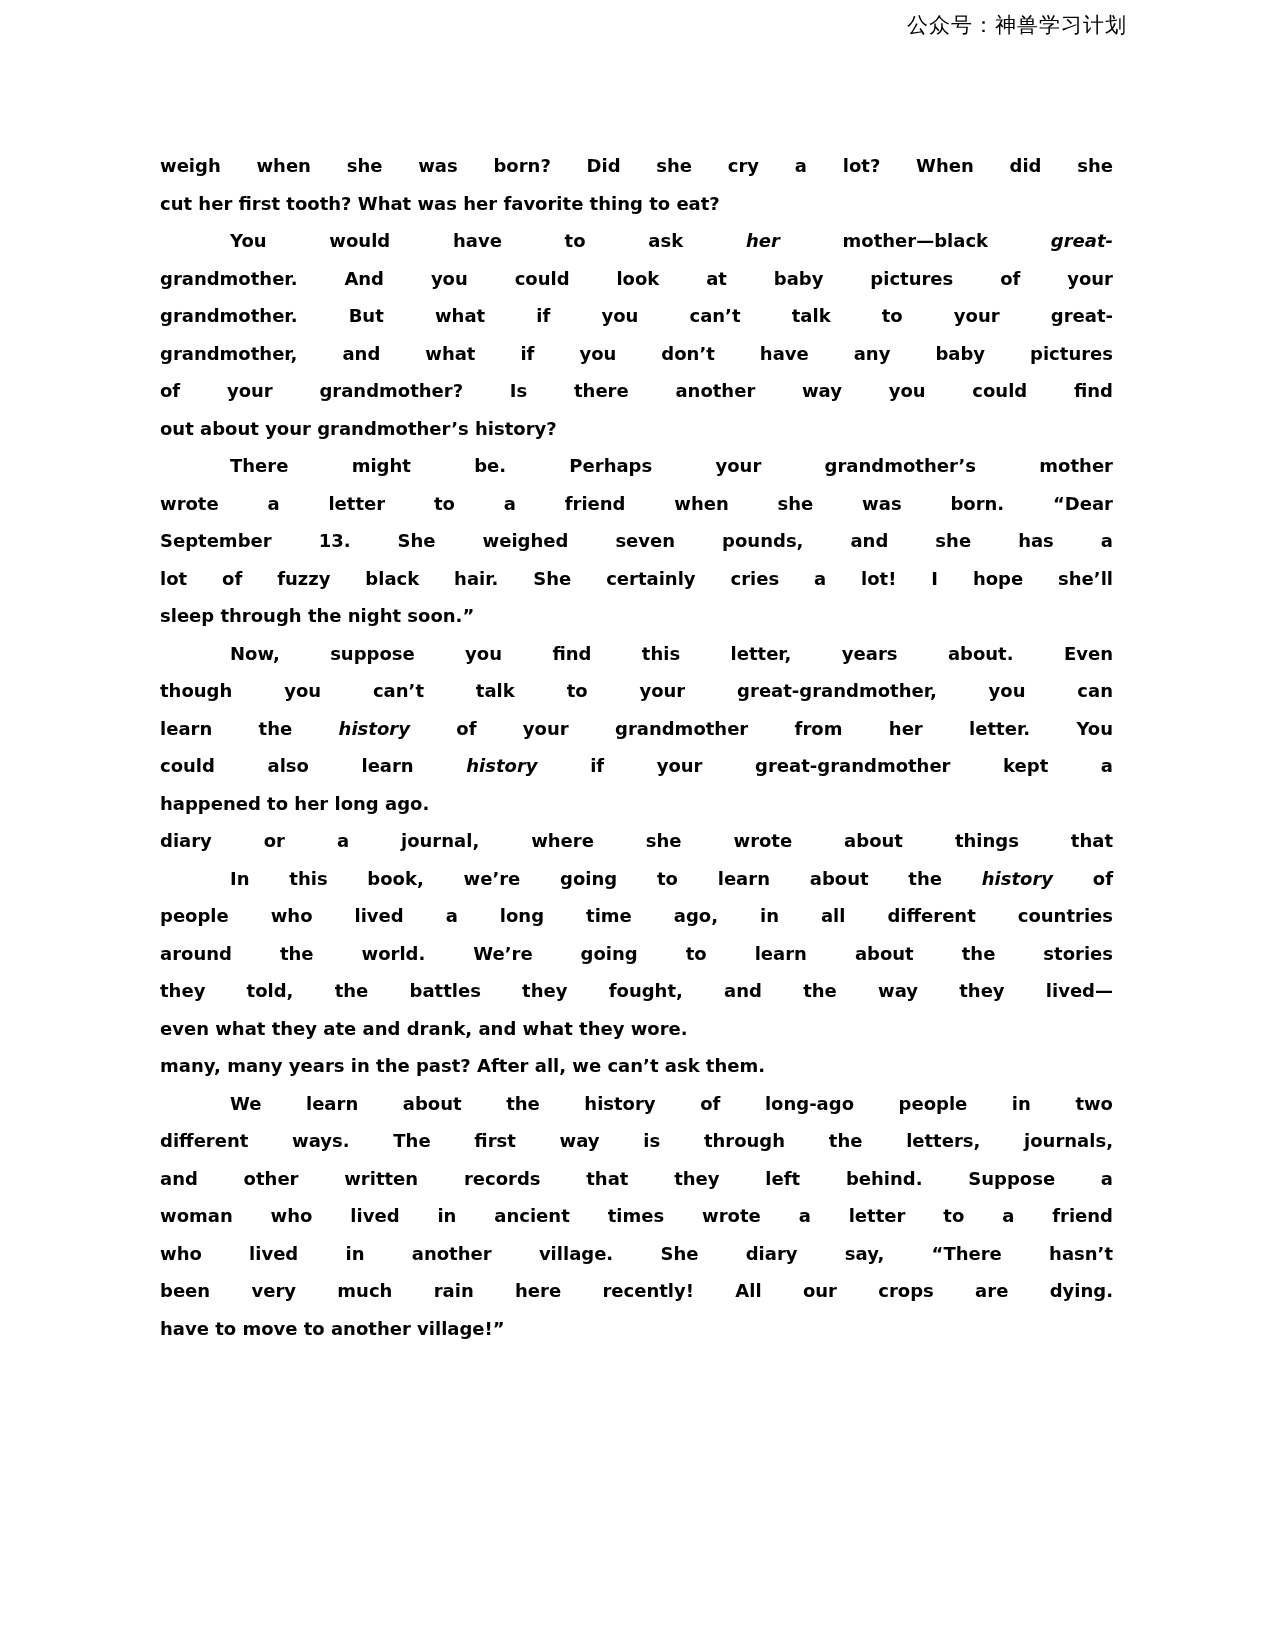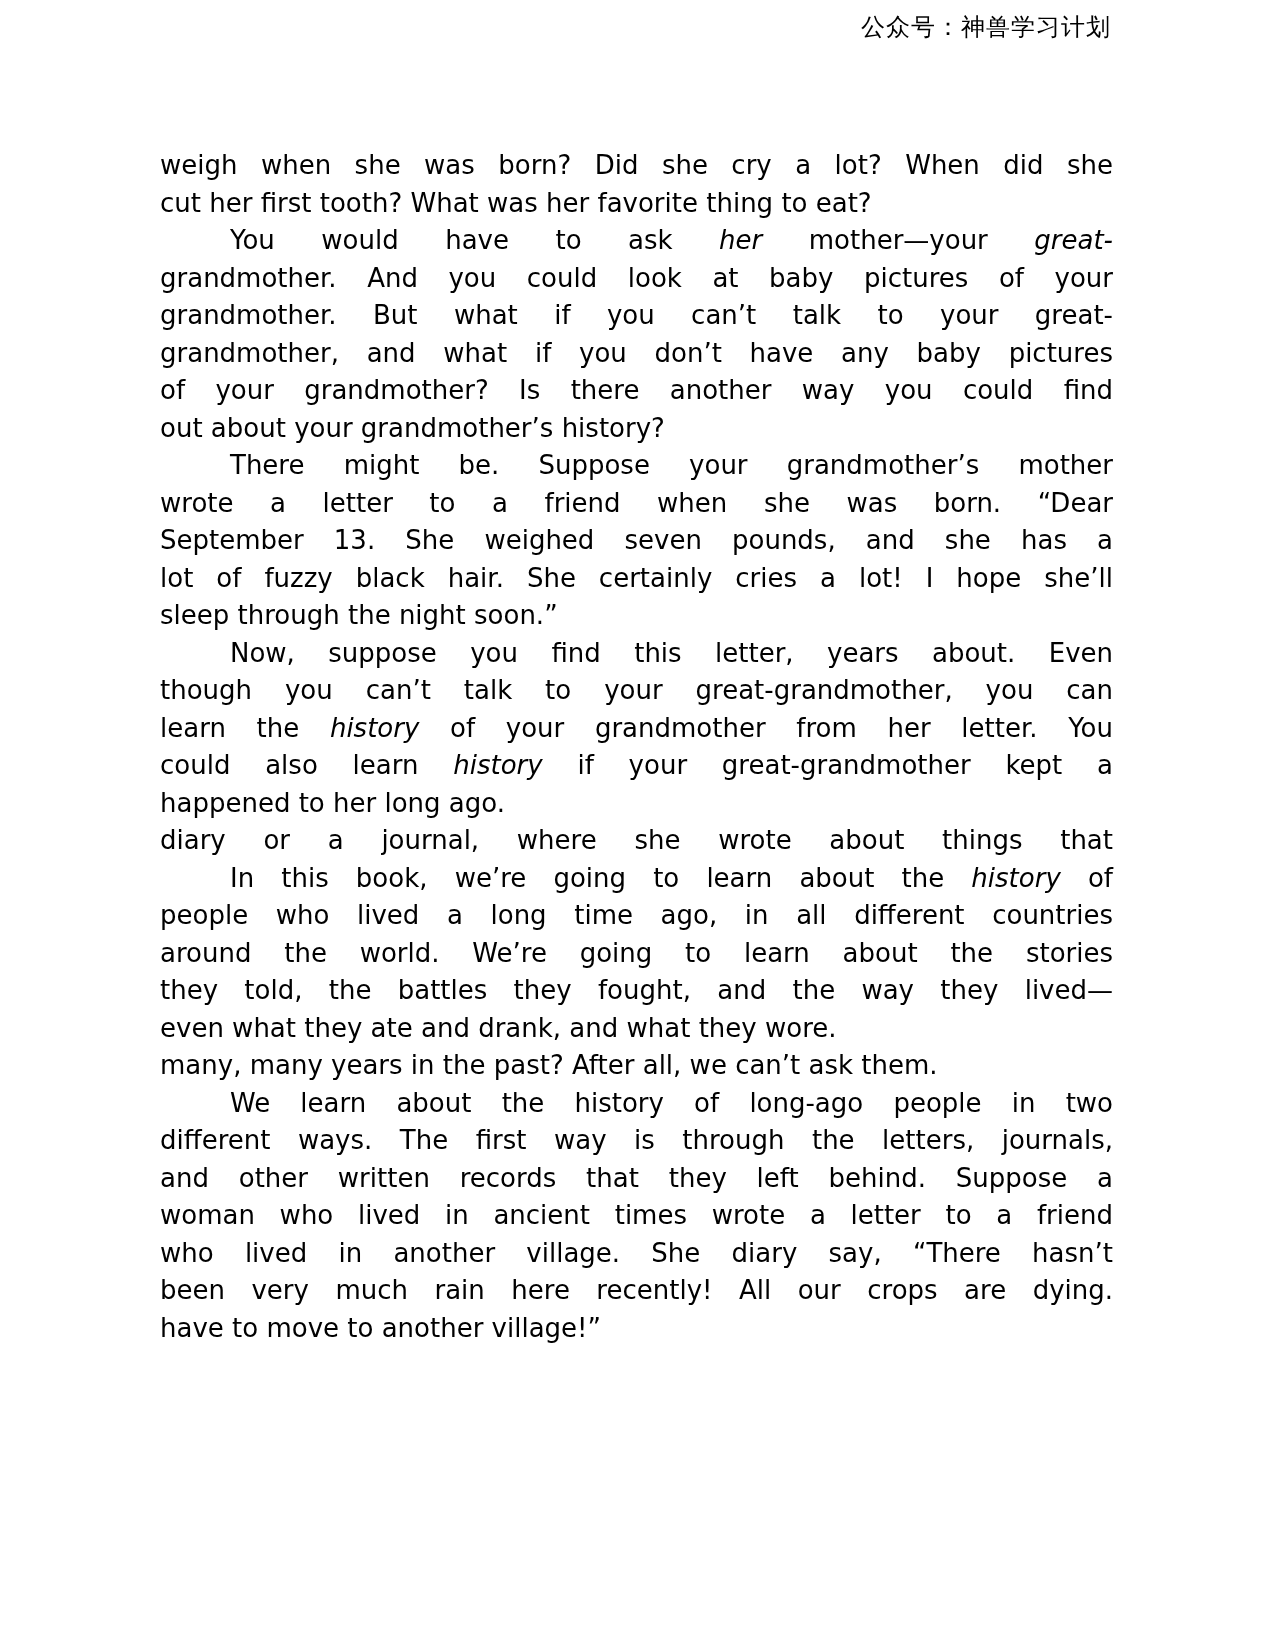--- a/index.html
+++ b/index.html
@@ -9,67 +9,68 @@
     height: 1650px;
     position: relative;
     background: #ffffff;
     color: #000000;
     font-family: "DejaVu Sans", sans-serif;
     overflow: hidden;
   }
   .watermark {
     position: absolute;
     top: 11px;
-    right: 164px;
-    font-size: 24px;
+    right: 148px;
+    font-size: 21px;
     letter-spacing: 1px;
     color: #000000;
     white-space: nowrap;
   }
   .text-block {
     position: absolute;
     left: 160px;
     top: 147px;
     width: 953px;
   }
   .para { margin: 0; padding: 0; }
   .line {
-    font-size: 26px;
+    font-size: 18px;
     line-height: 37.5px;
     text-align: justify;
     text-align-last: justify;
     white-space: normal;
+    font-weight: bold;
   }
   .line.lastline {
     text-align: center;
     text-align-last: left;
   }
   .line.indent { text-indent: 70px; }
   .it { font-style: italic; margin-top: 17px; }
 </style>
 </head>
 <body>
 
 <div class="watermark">公众号：神兽学习计划</div>
 
 <div class="text-block" id="text-block">
     <div class="para">
       <div class="line"><span>weigh when she was born? Did she cry a lot? When did she</span></div>
       <div class="line lastline"><span>cut her first tooth? What was her favorite thing to eat?</span></div>
     </div>
     <div class="para">
-      <div class="line indent"><span>You would have to ask </span><span class="it">her</span><span> mother—your </span><span class="it">great-</span></div>
+      <div class="line indent"><span>You would have to ask </span><span class="it">her</span><span> mother—black </span><span class="it">great-</span></div>
       <div class="line"><span>grandmother. And you could look at baby pictures of your</span></div>
       <div class="line"><span>grandmother. But what if you can’t talk to your great-</span></div>
       <div class="line"><span>grandmother, and what if you don’t have any baby pictures</span></div>
       <div class="line"><span>of your grandmother? Is there another way you could find</span></div>
       <div class="line lastline"><span>out about your grandmother’s history?</span></div>
     </div>
     <div class="para">
-      <div class="line indent"><span>There might be. Suppose your grandmother’s mother</span></div>
+      <div class="line indent"><span>There might be. Perhaps your grandmother’s mother</span></div>
       <div class="line"><span>wrote a letter to a friend when she was born. “Dear</span></div>
       <div class="line"><span>September 13. She weighed seven pounds, and she has a</span></div>
       <div class="line"><span>lot of fuzzy black hair. She certainly cries a lot! I hope she’ll</span></div>
       <div class="line lastline"><span>sleep through the night soon.”</span></div>
     </div>
     <div class="para">
       <div class="line indent"><span>Now, suppose you find this letter, years about. Even</span></div>
       <div class="line"><span>though you can’t talk to your great-grandmother, you can</span></div>
       <div class="line"><span>learn the </span><span class="it">history</span><span> of your grandmother from her letter. You</span></div>
       <div class="line"><span>could also learn </span><span class="it">history</span><span> if your great-grandmother kept a</span></div>

